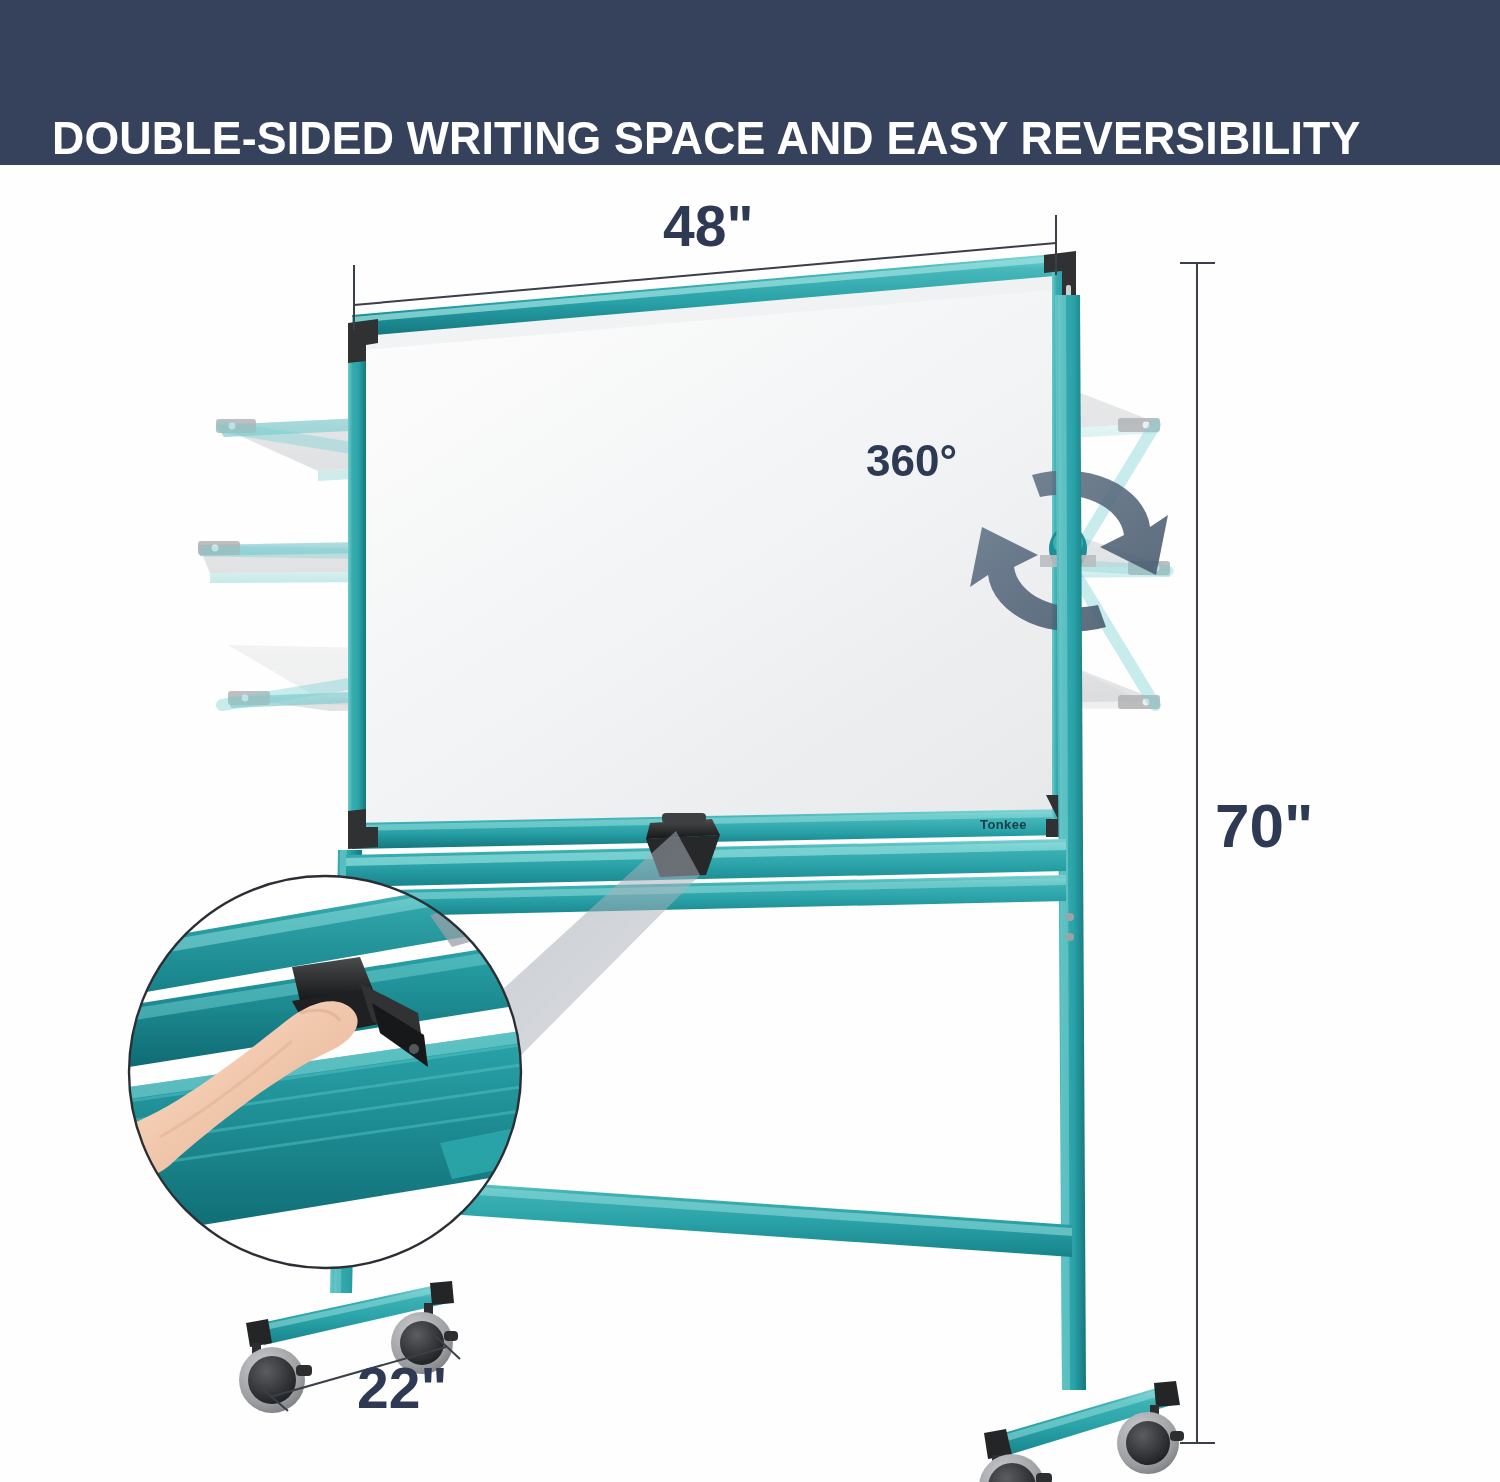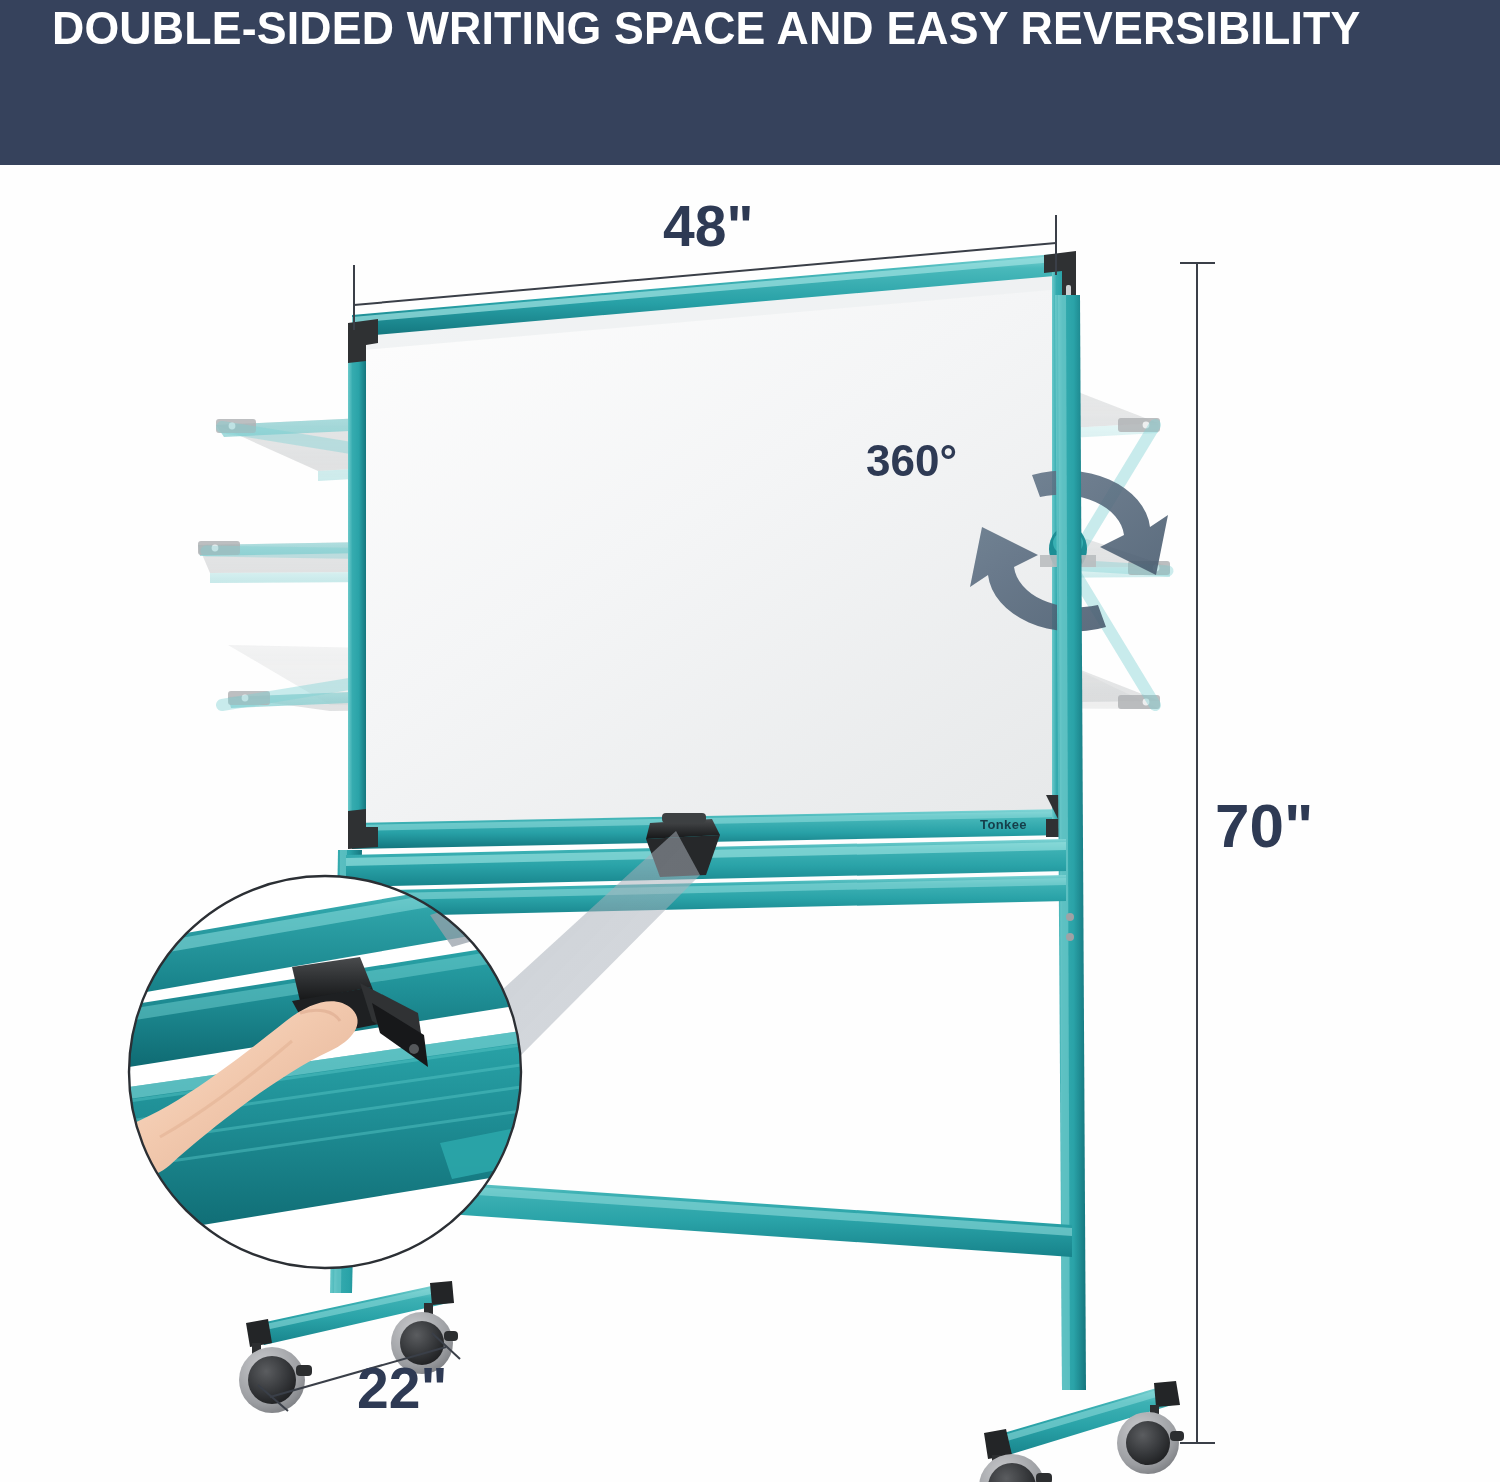--- a/index.html
+++ b/index.html
@@ -1,21 +1,21 @@
 <!DOCTYPE html>
 <html><head>
 <meta charset="utf-8">
 <style>
   html,body{margin:0;padding:0;background:#ffffff;}
   body{width:1500px;height:1482px;overflow:hidden;font-family:"Liberation Sans",sans-serif;}
   #root{position:relative;width:1500px;height:1482px;background:#fefefe;}
 
   .banner{
     position:absolute;left:0;top:0;width:1500px;height:165px;
-    background:#36425c;display:flex;align-items:flex-start;
+    background:#36425c;display:flex;align-items:flex-end;
   }
   .banner-title{
     color:#ffffff;font-family:"Liberation Sans",sans-serif;
     font-weight:bold;font-size:47px;letter-spacing:0.2px;
     transform:scaleX(0.95);transform-origin:left center;
     margin-left:52px;white-space:nowrap;
   }
 
   .stage{position:absolute;left:0;top:175px;width:1500px;height:1317px;}
   .stage svg{display:block;}

